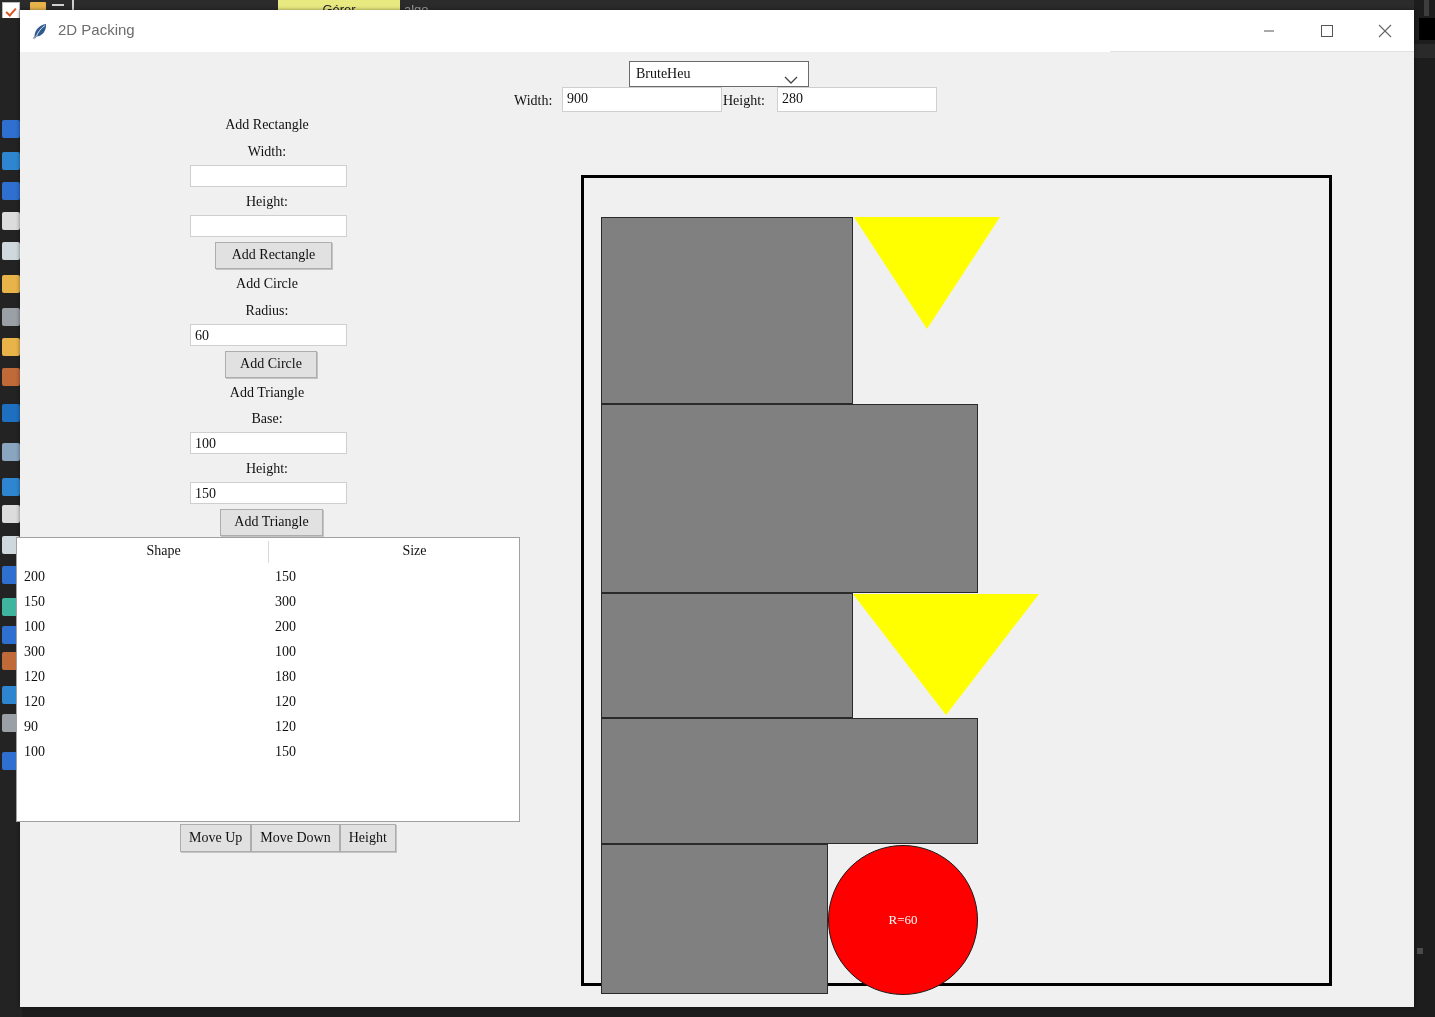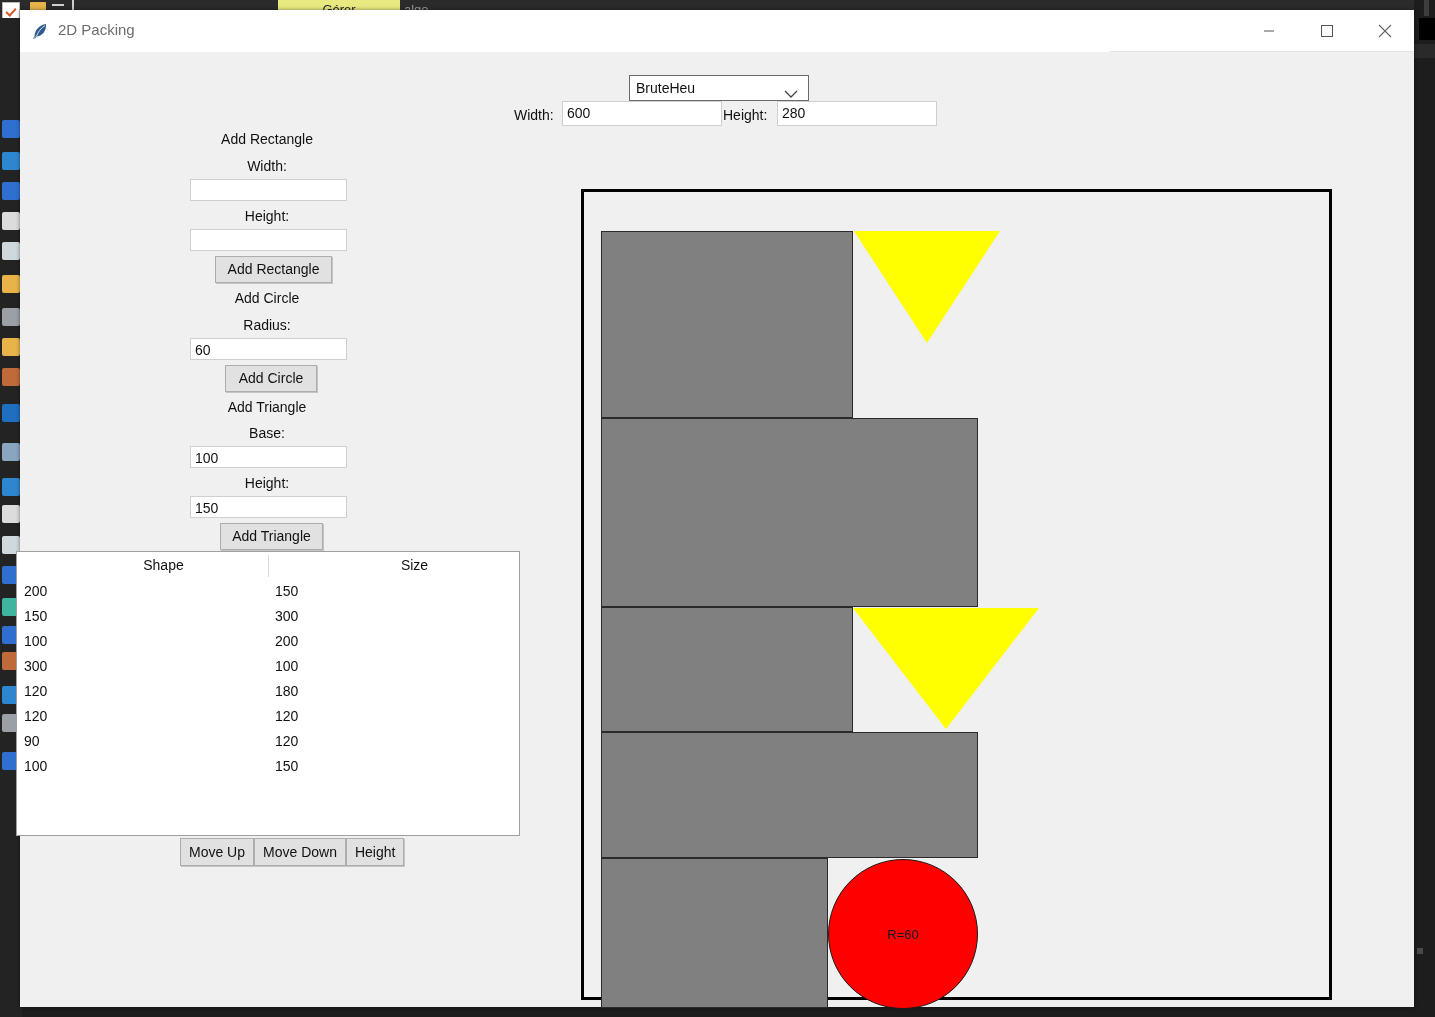--- a/index.html
+++ b/index.html
@@ -38,21 +38,21 @@
     position:absolute;left:20px;top:10px;width:1394px;height:997px;
     background:#f0f0f0;box-shadow:0 0 4px rgba(0,0,0,.45);
   }
   #titlebar{position:absolute;left:0;top:0;width:1394px;height:42px;background:#ffffff;}
   #title-icon{position:absolute;left:10px;top:11px;width:20px;height:20px;}
   #title-text{position:absolute;left:38px;top:11px;font-size:15px;color:#6d6d6d;}
   .wbtn{position:absolute;top:0;width:58px;height:42px;cursor:default;}
   #btn-min{right:116px;}#btn-max{right:58px;}#btn-close{right:0px;}
   .wbtn svg{position:absolute;left:50%;top:50%;transform:translate(-50%,-50%);}
   #title-under{position:absolute;left:1090px;top:41px;width:304px;height:1px;background:#e2e2e2;}
-  #client{position:absolute;left:0;top:56px;width:1394px;height:748px;background:#f0f0f0;}
+  #client{position:absolute;left:0;top:42px;width:1394px;height:748px;background:#f0f0f0;font-family:Liberation Serif, serif;}
 
   
   #algo-select{
     position:absolute;left:609px;top:9px;width:180px;height:26px;
     background:#fff;border:1px solid #6b6b6b;box-sizing:border-box;
   }
   #algo-select-label{position:absolute;left:6px;top:4px;font-size:14px;color:#111;}
   #algo-caret{position:absolute;right:10px;top:9px;}
   #width-label{position:absolute;left:494px;top:41px;font-size:14px;color:#111;}
   #width-input{position:absolute;left:542px;top:35px;width:160px;height:25px;background:#fff;
@@ -88,21 +88,21 @@
     height:28px;font-size:14px;color:#111;text-align:center;line-height:26px;padding:0 8px;cursor:default;
     box-shadow:1px 1px 0 rgba(0,0,0,.18);}
 
   
   #canvas{position:absolute;left:561px;top:123px;width:751px;height:811px;
     border:3px solid #000;box-sizing:border-box;background:#f0f0f0;}
   .shape{position:absolute;}
   .rect{background:#808080;border:1px solid #2a2a2a;box-sizing:border-box;}
   .circ{border-radius:50%;background:#ff0000;border:1px solid #1a1a1a;box-sizing:border-box;}
   .circ-lbl{position:absolute;left:0;right:0;top:50%;transform:translateY(-50%);
-    text-align:center;color:#0f172a;font-size:13px;}
+    text-align:center;color:#ffffff;font-size:13px;}
   .tri{width:0;height:0;border-style:solid;border-color:#ffff00 transparent transparent transparent;}
 </style>
 </head>
 <body>
 
 <div id="desktop">
   <div id="desk-top-strip"></div>
   <div id="desk-tab-yellow">Gérer</div>
   <div id="desk-tab-algo">algo</div>
   <div id="desk-icon-tl"></div>
@@ -178,21 +178,21 @@
       <span id="algo-select-label">BruteHeu</span>
       <span id="algo-caret">
         <svg width="14" height="9" viewBox="0 0 14 9">
             <polyline points="1,1 7,7 13,1" fill="none" stroke="#444" stroke-width="1.3"></polyline>
           </svg>
       </span>
     </div>
 
     <div id="width-label">Width:</div>
     <div id="width-input">
-      <span class="txtval">600</span>
+      <span class="txtval">900</span>
     </div>
     <div id="height-label">Height:</div>
     <div id="height-input">
       <span class="txtval">280</span>
     </div>
 
     <div class="flabel" style="top:65px">Add Rectangle</div>
     <div class="flabel" style="top:92px">Width:</div>
     <div class="ftext" style="top:113px">
       <span class="txtval"></span>

